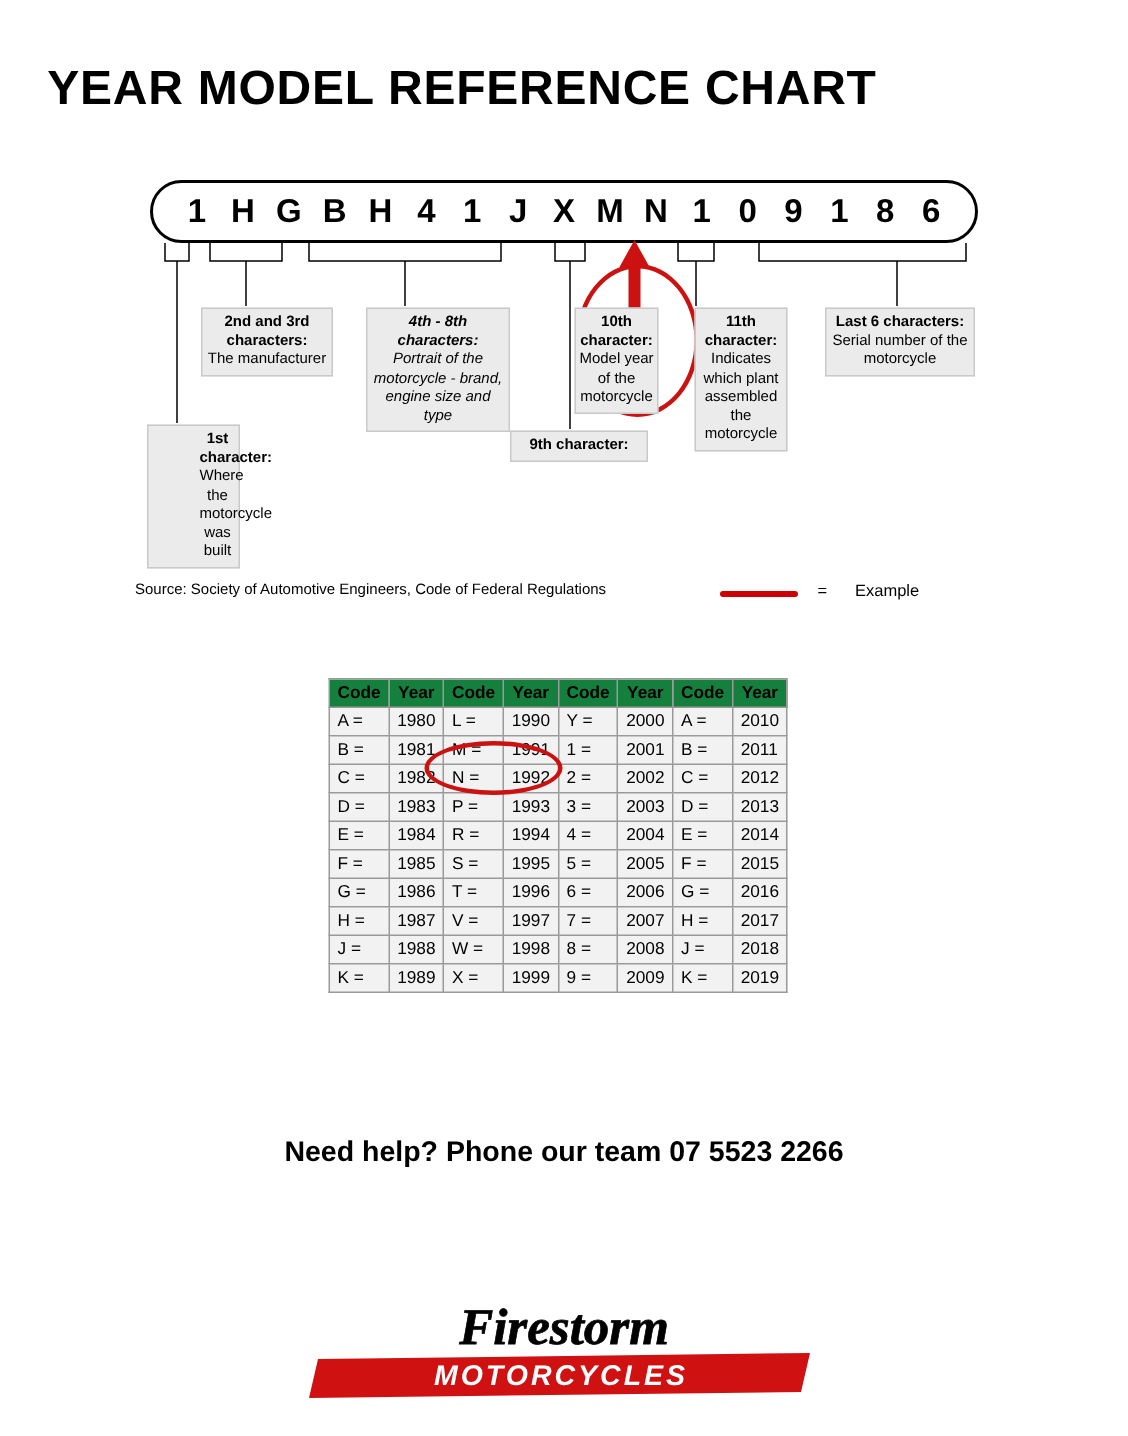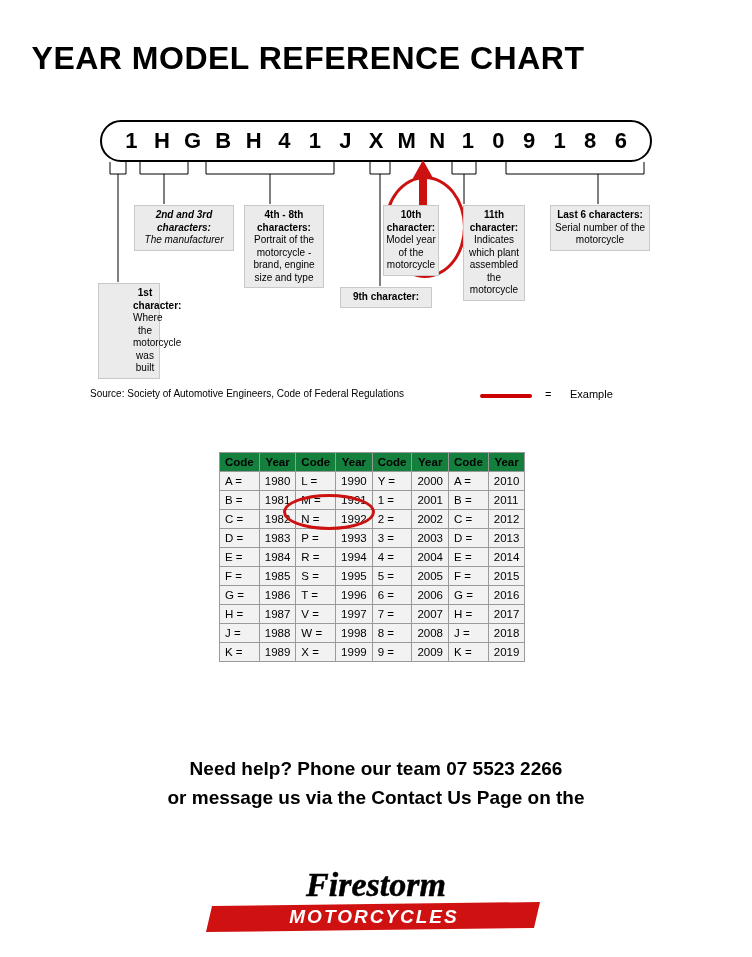--- a/index.html
+++ b/index.html
@@ -68,22 +68,22 @@
     font-size: 10px;
     line-height: 1.25;
     text-align: center;
     padding: 3px 2px;
     box-sizing: border-box;
     color: #000;
   }
   .note b { font-weight: bold; }
 
   #note-1st   { left: 98px;  top: 283px; width: 62px; padding-left: 34px; }
-  #note-2nd3rd{ left: 134px; top: 205px; width: 100px; font-style: italic; }
-  #note-4th8th{ left: 244px; top: 205px; width: 80px; }
+  #note-2nd3rd{ left: 134px; top: 205px; width: 88px; }
+  #note-4th8th{ left: 244px; top: 205px; width: 96px; font-style: italic; }
   #note-9th   { left: 340px; top: 287px; width: 92px; }
   #note-10th  { left: 383px; top: 205px; width: 56px; }
   #note-11th  { left: 463px; top: 205px; width: 62px; }
   #note-last6 { left: 550px; top: 205px; width: 100px; }
 
   
   .source {
     position: absolute;
     left: 90px;
     top: 388px;
@@ -383,21 +383,20 @@
       <td class="code">K =</td>
       <td class="year">2019</td>
     </tr>
   </tbody>
 </table>
 
 <div class="ellipse" id="ellipse-m1991"></div>
 
 <div class="footer">
   <div>Need help?  Phone our team 07 5523 2266</div>
-  <div>or message us via the Contact Us Page on the</div>
 </div>
 
 <svg class="logo" viewBox="0 0 360 72">
   <g>
     <path d="M8 6 L352 2 L346 40 L2 46 Z" fill="#ffffff"></path>
     <text x="180" y="34" font-family="Liberation Serif, serif" font-size="34" font-weight="bold" font-style="italic" text-anchor="middle" fill="#000000" stroke="#000000" stroke-width="0.5">Firestorm</text>
     <path d="M16 44 L344 40 L338 66 L10 70 Z" fill="#d01111"></path>
     <text x="178" y="61" font-family="Liberation Sans, sans-serif" font-size="19" font-weight="bold" font-style="italic" letter-spacing="2" text-anchor="middle" fill="#ffffff">MOTORCYCLES</text>
   </g>
 </svg>

